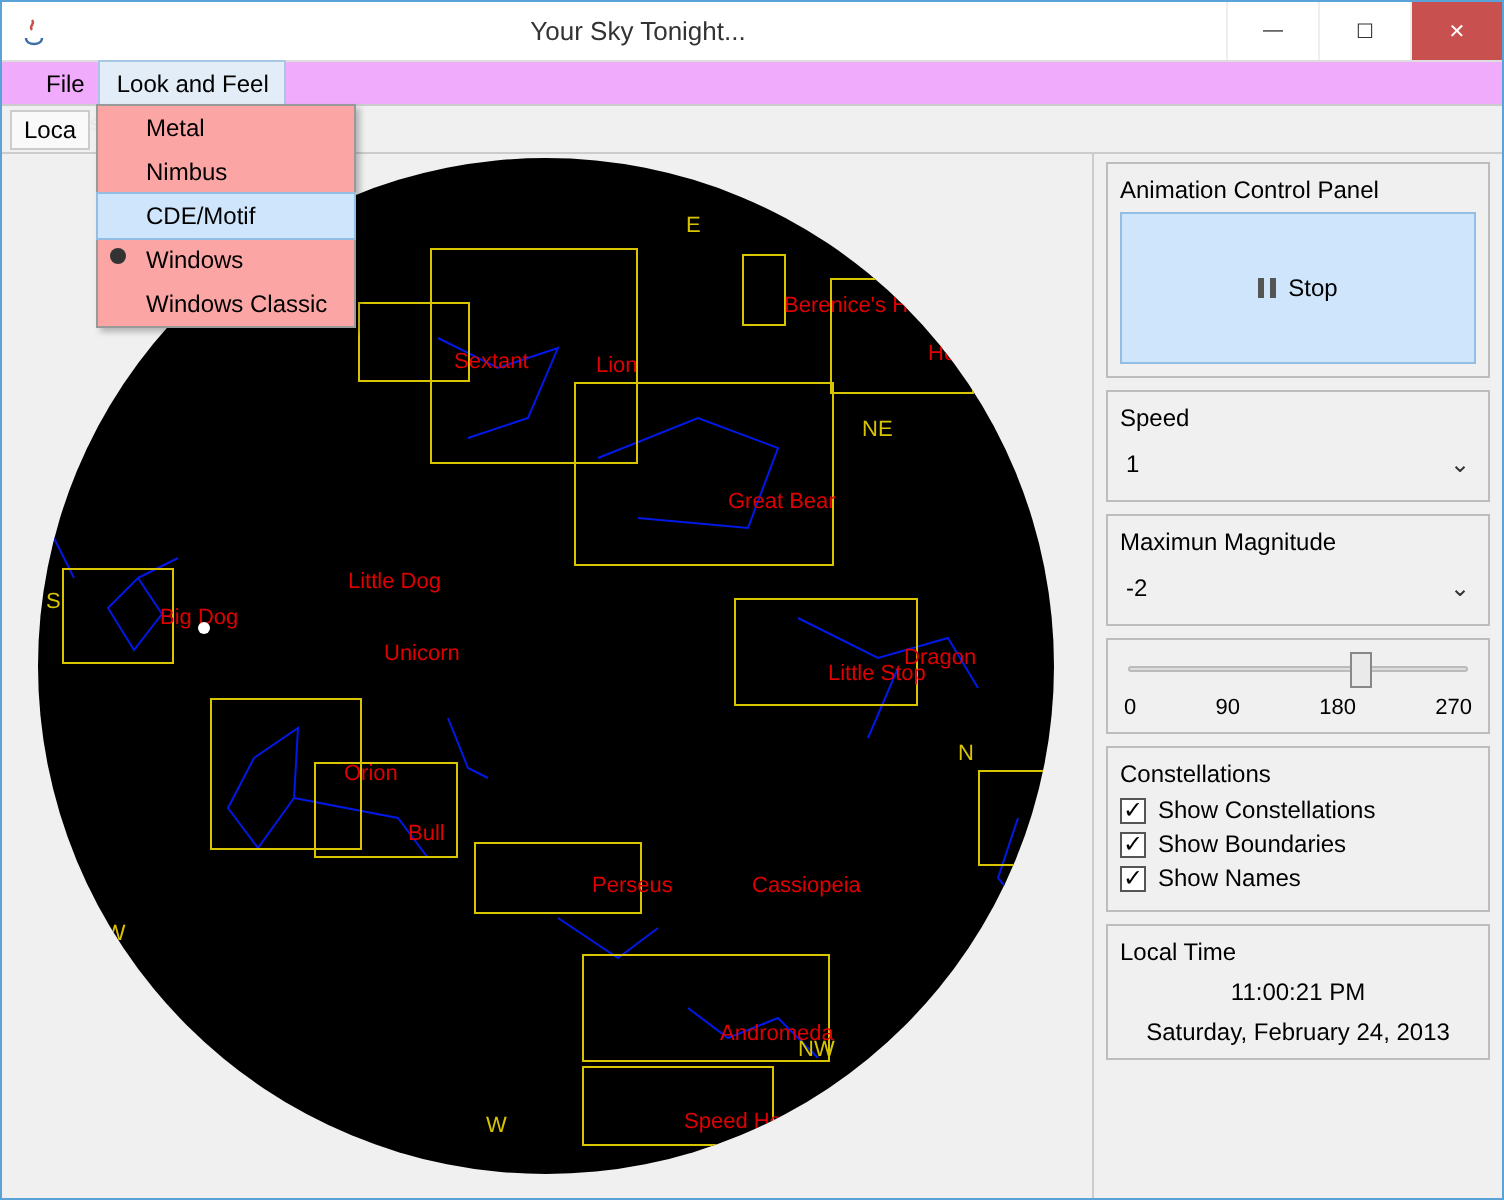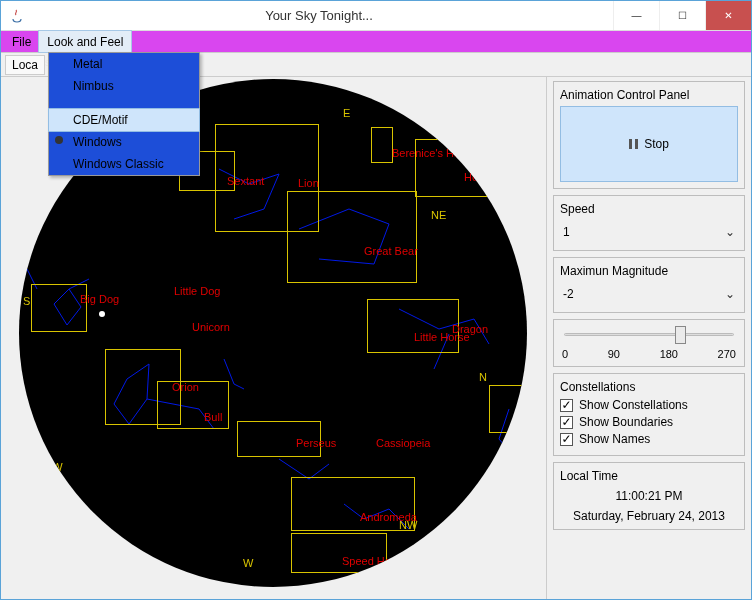--- a/index.html
+++ b/index.html
@@ -4,21 +4,21 @@
   <style>
     * { box-sizing: border-box; margin: 0; padding: 0; }
     body { font-family: "Segoe UI", Tahoma, sans-serif; font-size: 12px; overflow: hidden; }
     .window { width: 752px; height: 600px; background: #fff; display: flex; flex-direction: column; border: 1px solid #5aa3d8; }
     .titlebar { height: 30px; background: #fff; display: flex; align-items: center; border-bottom: 1px solid #ddd; }
     .titlebar-icon { width: 16px; height: 16px; margin-left: 8px; display:inline-flex; align-items:center; justify-content:center; }
     .title-text { flex: 1; text-align: center; font-size: 13px; color: #333; }
     .win-controls { display:flex; height:100%; }
     .win-btn { width: 46px; height: 100%; display:flex; align-items:center; justify-content:center; font-family: "Segoe UI Symbol", sans-serif; font-size:10px; color:#333; background:#fff; border-left:1px solid #eee; cursor:pointer; }
     .win-btn.close { background: #c8504f; color:#fff; }
-    .menubar { height: 22px; background: #d946ef; display:flex; align-items:stretch; border-bottom:1px solid #ccc; padding-left:3px; }
+    .menubar { height: 22px; background: #f0abfc; display:flex; align-items:stretch; border-bottom:1px solid #ccc; padding-left:14px; }
     .menu-item { padding: 3px 8px; cursor:pointer; display:flex; align-items:center; }
     .menu-item.open { background:#e3edf7; outline:1px solid #a6c8e6; }
     .toolbar-row { height:24px; background:#f0f0f0; border-bottom:1px solid #ccc; position:relative; }
     .toolbar-btn { position:absolute; left:4px; top:2px; padding:2px 6px; background:#f9f9f9; border:1px solid #ccc; }
     .content { flex:1; display:flex; position:relative; }
     .sky-area { flex:1; position:relative; background:#f0f0f0; }
     .sky-circle { position:absolute; left:18px; top:2px; width:508px; height:508px; border-radius:50%; background:#000; overflow:hidden; }
     .constellation-box { position:absolute; border:1px solid #d9c400; }
     .const-label { position:absolute; color:#e00000; font-size:11px; white-space:nowrap;padding-left:43px; }
     .compass { position:absolute; color:#d9c400; font-size:11px; }
@@ -31,23 +31,23 @@
     .pause-icon { display:inline-block; width:9px; height:10px; border-left:3px solid #555; border-right:3px solid #555; }
     .select-row { display:flex; align-items:center; justify-content:space-between; background:#f0f0f0; padding:4px 2px; margin-top:4px; border:1px solid transparent; }
     .chev { font-size:12px; color:#333; }
     .slider-track { position:relative; height:20px; }
     .slider-line { position:absolute; left:4px; right:4px; top:7px; height:3px; background:#ddd; border:1px solid #bbb; border-radius:2px; }
     .slider-thumb { position:absolute; top:0; width:11px; height:18px; background:#eaeaea; border:1px solid #888; }
     .ticks { display:flex; justify-content:space-between; font-size:11px; margin-top:2px; padding:0 2px; }
     .chk-row { display:flex; align-items:center; gap:6px; margin:3px 0; }
     .chk { width:13px; height:13px; border:1px solid #555; display:inline-flex; align-items:center; justify-content:center; font-size:12px; line-height:1; background:#fff; }
     .localtime { text-align:center; margin-top:6px; font-size:12px; }
-    .dropdown-menu { position:absolute; left:48px; top:52px; width:152px; background:#1d4ed8; border:1px solid #999; box-shadow:2px 2px 3px rgba(0,0,0,0.25); z-index:50; }
+    .dropdown-menu { position:absolute; left:48px; top:52px; width:130px; background:#fca5a5; border:1px solid #999; box-shadow:2px 2px 3px rgba(0,0,0,0.25); z-index:50; }
     .dd-item { padding:4px 10px 4px 24px; font-size:12px; cursor:pointer; position:relative; }
-    .dd-item.highlight { background:#cfe5fb; outline:1px solid #93bde3;margin-top:12px; }
+    .dd-item.highlight { background:#cfe5fb; outline:1px solid #93bde3; }
     .dd-radio { position:absolute; left:6px; top:5px; width:8px; height:8px; border-radius:50%; background:#333; }
     .faint-text { position:absolute; font-size:10px; color:#ddd; opacity:0.4; left:12px; top:4px; letter-spacing:2px; }
   </style>
 </head>
 <body>
 
 <div class="window">
   <div class="titlebar">
     <span class="titlebar-icon">
       <svg width="16" height="16" viewBox="0 0 16 16">
@@ -96,32 +96,32 @@
         <div class="constellation-box" style="left:196px; top:45px; width:104px; height:108px"></div>
         <div class="const-label" style="left:236px; top:98px">Lion</div>
 
         <div class="constellation-box" style="left:352px; top:48px; width:22px; height:36px"></div>
         <div class="const-label" style="left:330px; top:68px">Berenice's Hair</div>
 
         <div class="constellation-box" style="left:396px; top:60px; width:72px; height:58px"></div>
         <div class="const-label" style="left:402px; top:92px">Herdsman</div>
 
         <div class="constellation-box" style="left:12px; top:205px; width:56px; height:48px"></div>
-        <div class="const-label" style="left:18px; top:214px">Big Dog</div>
+        <div class="const-label" style="left:18px; top:224px">Big Dog</div>
         <div class="star-dot" style="left:80px; top:232px"></div>
 
         <div class="const-label" style="left:112px; top:206px">Little Dog</div>
         <div class="const-label" style="left:130px; top:242px">Unicorn</div>
 
         <div class="constellation-box" style="left:268px; top:112px; width:130px; height:92px"></div>
         <div class="const-label" style="left:302px; top:166px">Great Bear</div>
 
         <div class="constellation-box" style="left:348px; top:220px; width:92px; height:54px"></div>
         <div class="const-label" style="left:390px; top:244px">Dragon</div>
-        <div class="const-label" style="left:352px; top:252px">Little Horse</div>
+        <div class="const-label" style="left:352px; top:252px">Little Stop</div>
 
         <div class="constellation-box" style="left:86px; top:270px; width:76px; height:76px"></div>
         <div class="const-label" style="left:110px; top:302px">Orion</div>
 
         <div class="constellation-box" style="left:138px; top:302px; width:72px; height:48px"></div>
         <div class="const-label" style="left:142px; top:332px">Bull</div>
 
         <div class="constellation-box" style="left:470px; top:306px; width:36px; height:48px"></div>
         <div class="const-label" style="left:472px; top:336px">Swan</div>
 

